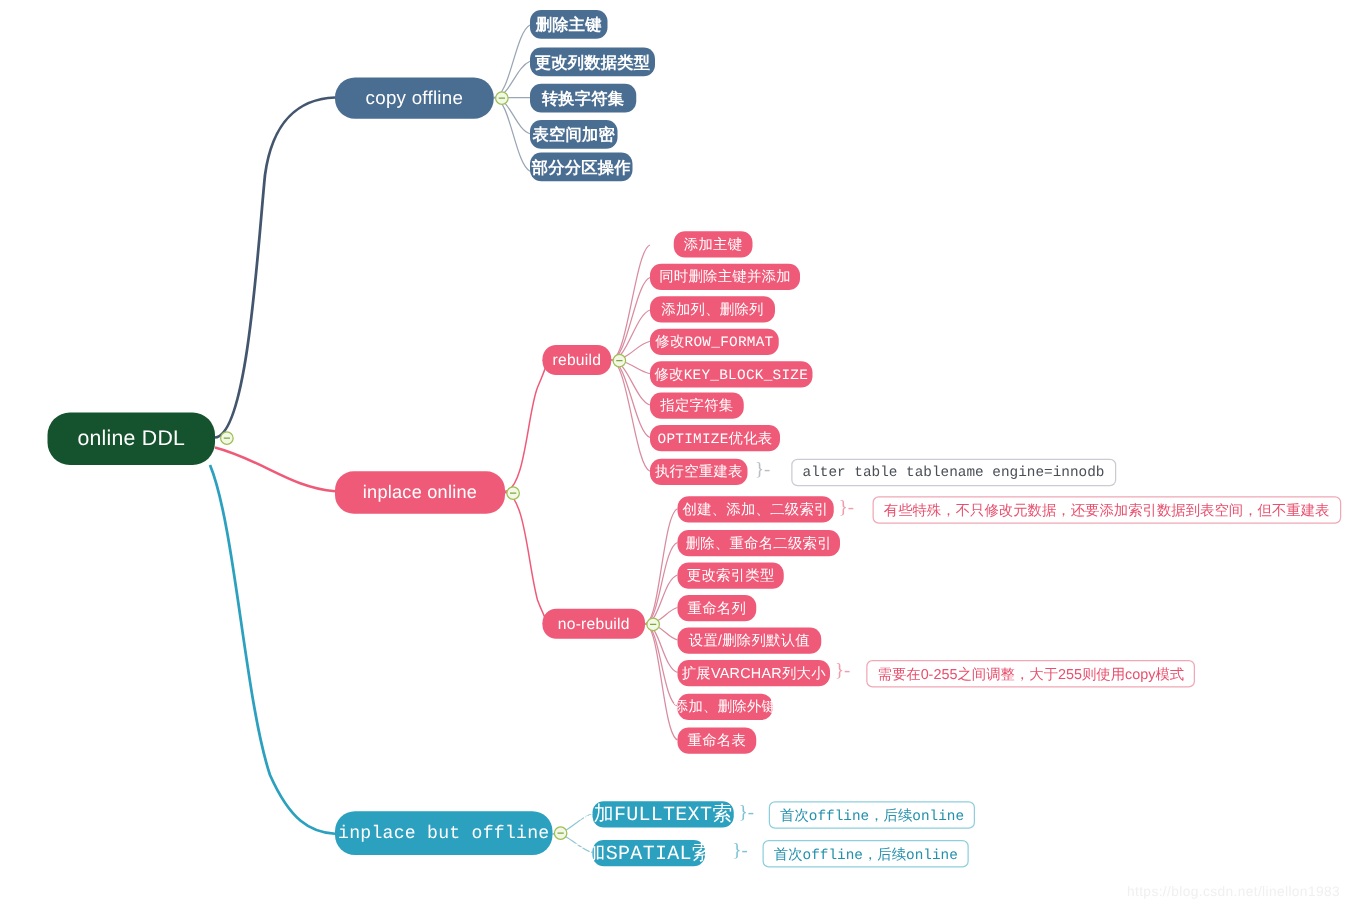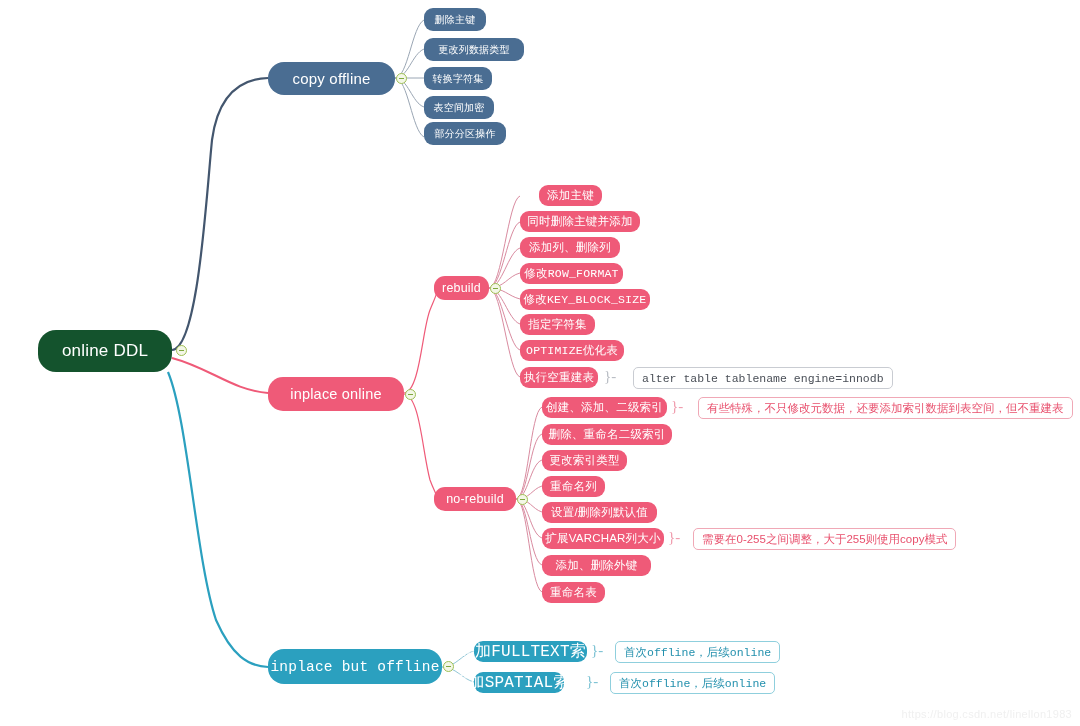--- a/index.html
+++ b/index.html
@@ -64,23 +64,24 @@
     font-family: "Liberation Mono", "DejaVu Sans Mono", monospace;
   }
   .l2-pink {
     background: #ef5a78;
     font-size: 12.5px;
     border-radius: 11px;
     padding: 0 11px;
   }
   .leaf-blue {
     background: #4a6d92;
-    font-size: 10px;
+    font-size: 13px;
     border-radius: 9px;
     padding: 0 9px;
+    font-weight: bold;
   }
   .leaf-pink {
     background: #ef5a78;
     font-size: 11.5px;
     border-radius: 9px;
     padding: 0 9px;
   }
   .leaf-teal {
     background: #2ba0bf;
     font-size: 16px;
@@ -212,21 +213,21 @@
     <span>copy offline</span>
   </div>
   <div class="toggle" style="left:396px; top:73px;"></div>
 
   <div class="node leaf-blue" style="left:424px; top:8px; width:62px; height:23px;">
     <span>删除主键</span>
   </div>
   <div class="node leaf-blue" style="left:424px; top:38px; width:100px; height:23px;">
     <span>更改列数据类型</span>
   </div>
-  <div class="node leaf-blue" style="left:424px; top:67px; width:68px; height:23px;">
+  <div class="node leaf-blue" style="left:424px; top:67px; width:85px; height:23px;">
     <span>转换字符集</span>
   </div>
   <div class="node leaf-blue" style="left:424px; top:96px; width:70px; height:23px;">
     <span>表空间加密</span>
   </div>
   <div class="node leaf-blue" style="left:424px; top:122px; width:82px; height:23px;">
     <span>部分分区操作</span>
   </div>
 
   <div class="node l1-pink" style="left:268px; top:377px; width:136px; height:34px;">
@@ -295,21 +296,21 @@
   </div>
 
   <div class="node leaf-pink" style="left:542px; top:528px; width:122px; height:21px;">
     <span>扩展VARCHAR列大小</span>
   </div>
   <div class="brace brace-pink" style="left:668px; top:530px;">}-</div>
   <div class="note note-pink" style="left:693px; top:528px; height:22px;">
     <span>需要在0-255之间调整，大于255则使用copy模式</span>
   </div>
 
-  <div class="node leaf-pink" style="left:542px; top:555px; width:109px; height:21px;">
+  <div class="node leaf-pink" style="left:542px; top:555px; width:76px; height:21px;">
     <span>添加、删除外键</span>
   </div>
   <div class="node leaf-pink" style="left:542px; top:582px; width:63px; height:21px;">
     <span>重命名表</span>
   </div>
 
   <div class="node l1-teal" style="left:268px; top:649px; width:174px; height:35px;">
     <span>inplace but offline</span>
   </div>
   <div class="toggle" style="left:443px; top:661px;"></div>

